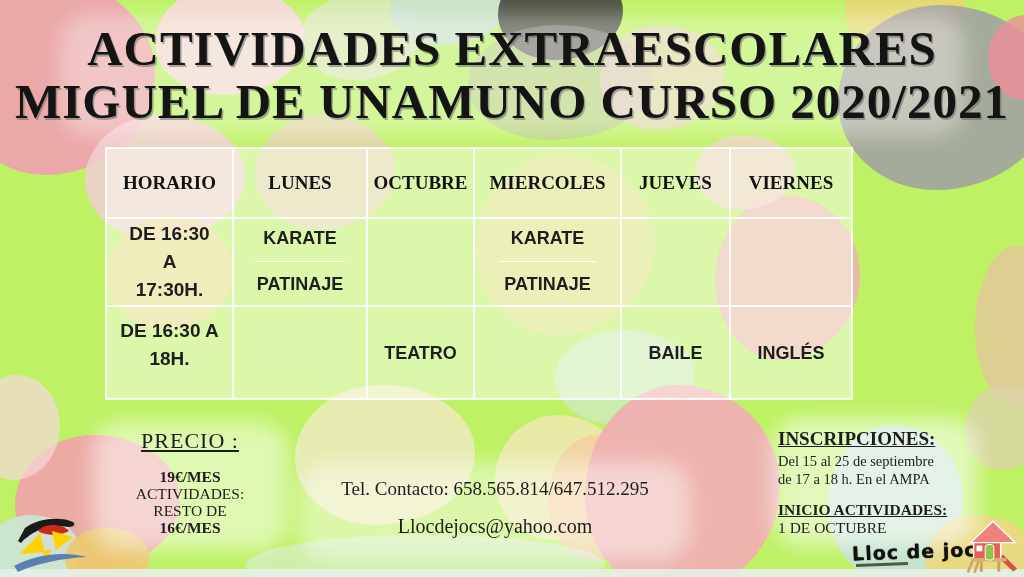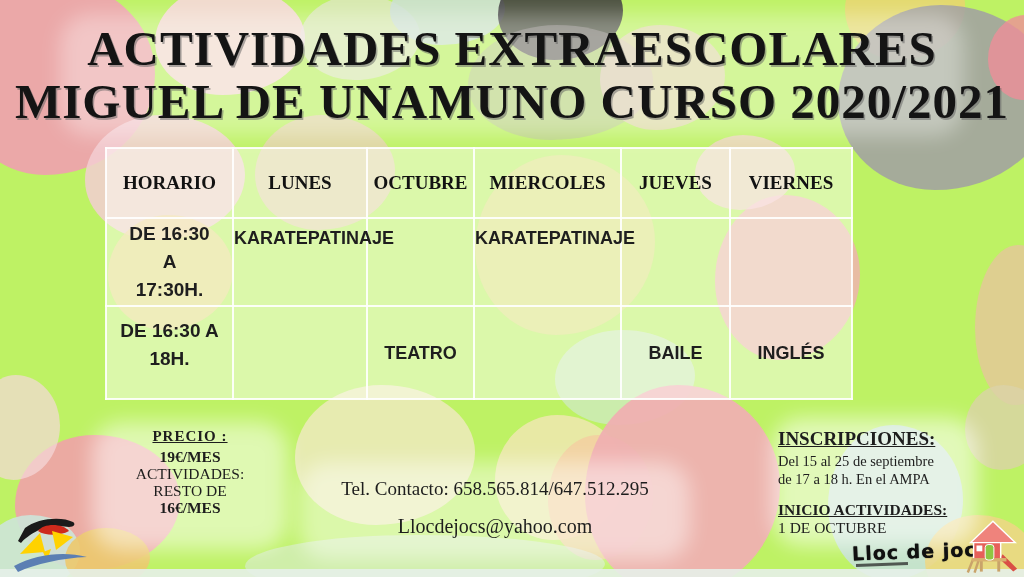--- a/index.html
+++ b/index.html
@@ -32,28 +32,28 @@
     text-align:center;color:#1e1e1e;padding:0;}
   .sched th{font-size:19px;font-weight:bold;color:#121212;font-family:Liberation Serif, serif;}
   .hdr-row{height:70px;}
   .row-1{height:88px;}
   .row-2{height:93px;}
   .time-cell{font-size:19px;font-weight:bold;}
   .time-cell span{display:block;line-height:28px;}
   .time-top{vertical-align:top;}
   .time-top .pad{padding-top:10px;}
   .act{font-size:18px;font-weight:bold;line-height:24px;}
-  .dual-wrap{height:100%;display:flex;justify-content:space-between;
+  .dual-wrap{height:100%;display:flex;flex-direction:column;justify-content:space-between;
     padding:7px 0 9px;box-sizing:border-box;}
   .cell-divider{width:68%;height:1px;background:rgba(255,255,255,.95);margin:0 auto;}
 
   
   .serif{font-family:"Liberation Serif",serif;color:#1d1d1d;}
   .precio{position:absolute;left:95px;top:428px;width:190px;text-align:center;z-index:3;}
-  .precio .head{font-size:15px;font-weight:bold;text-decoration:underline;letter-spacing:1px;margin-bottom:3px;}
+  .precio .head{font-size:22px;font-weight:normal;text-decoration:underline;letter-spacing:1px;margin-bottom:14px;}
   .precio .line{font-size:15.5px;line-height:17px;}
   .precio .price{font-size:15.5px;line-height:17px;font-weight:bold;}
 
   .contact{position:absolute;left:310px;top:478px;width:370px;text-align:center;z-index:3;}
   .contact .phone{font-size:19px;font-weight:normal;}
   .contact .email{font-size:20px;font-weight:normal;margin-top:15px;}
 
   .inscr{position:absolute;left:778px;top:428px;width:196px;text-align:left;z-index:3;}
   .inscr .head{font-size:19px;font-weight:bold;text-decoration:underline;margin-bottom:2px;}
   .inscr .line{font-size:14.5px;line-height:18px;}

